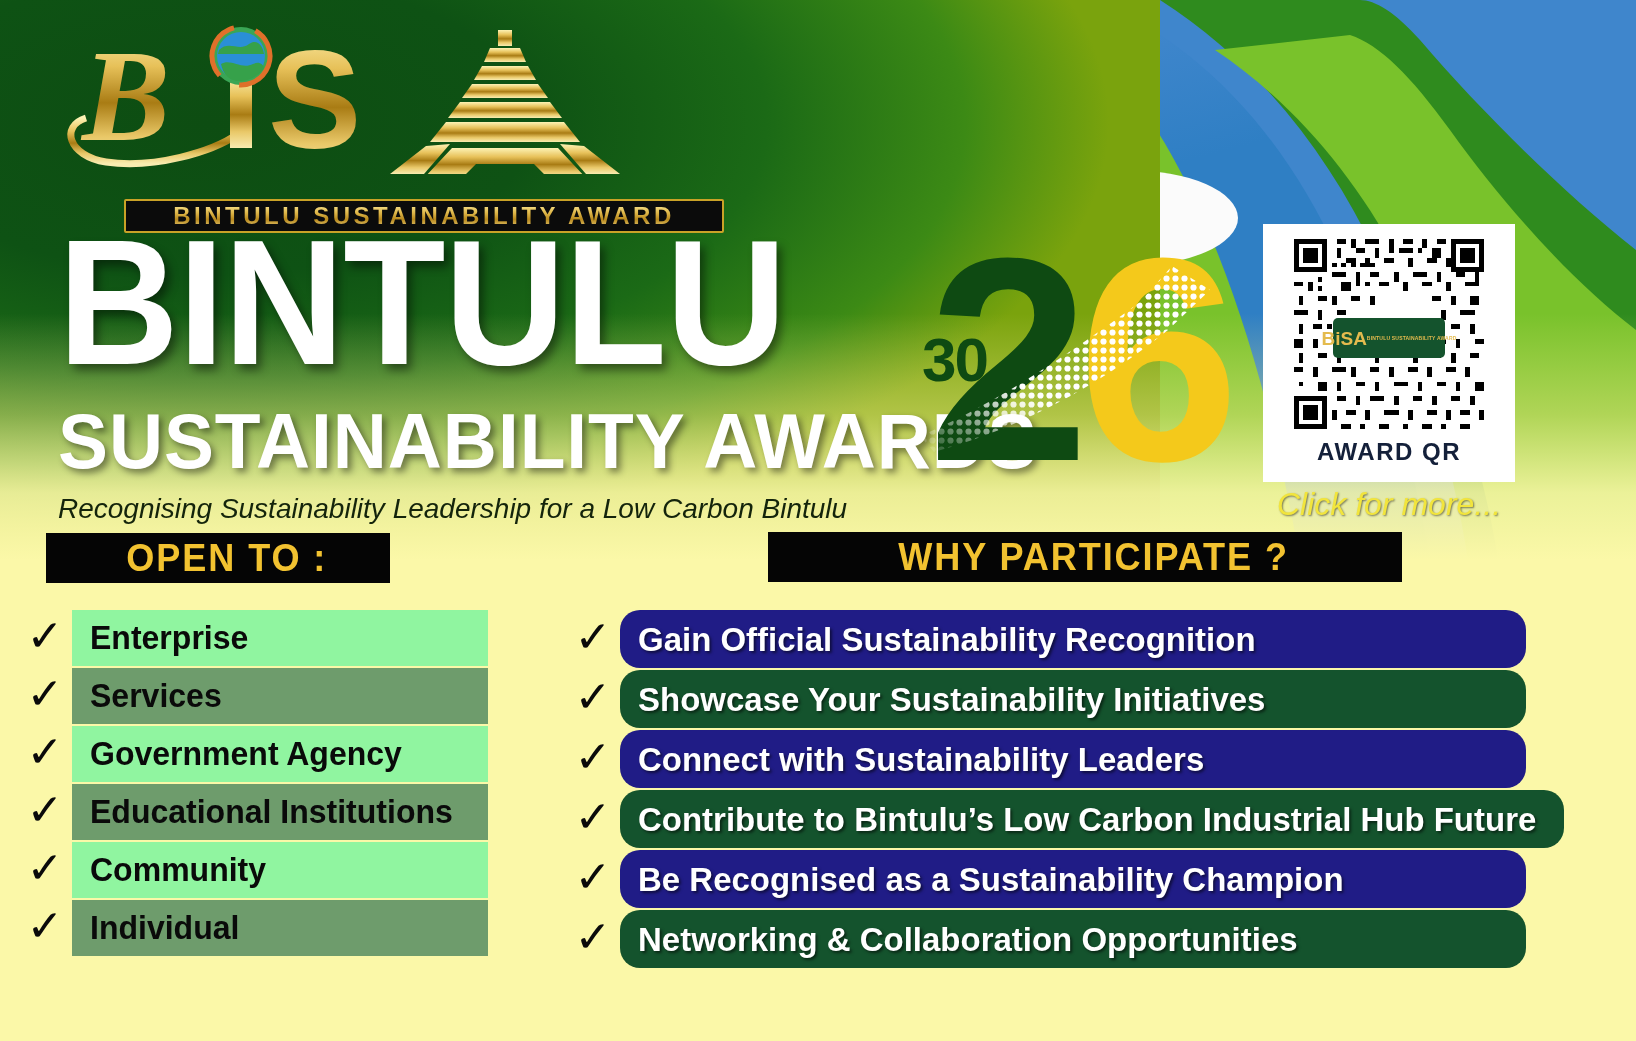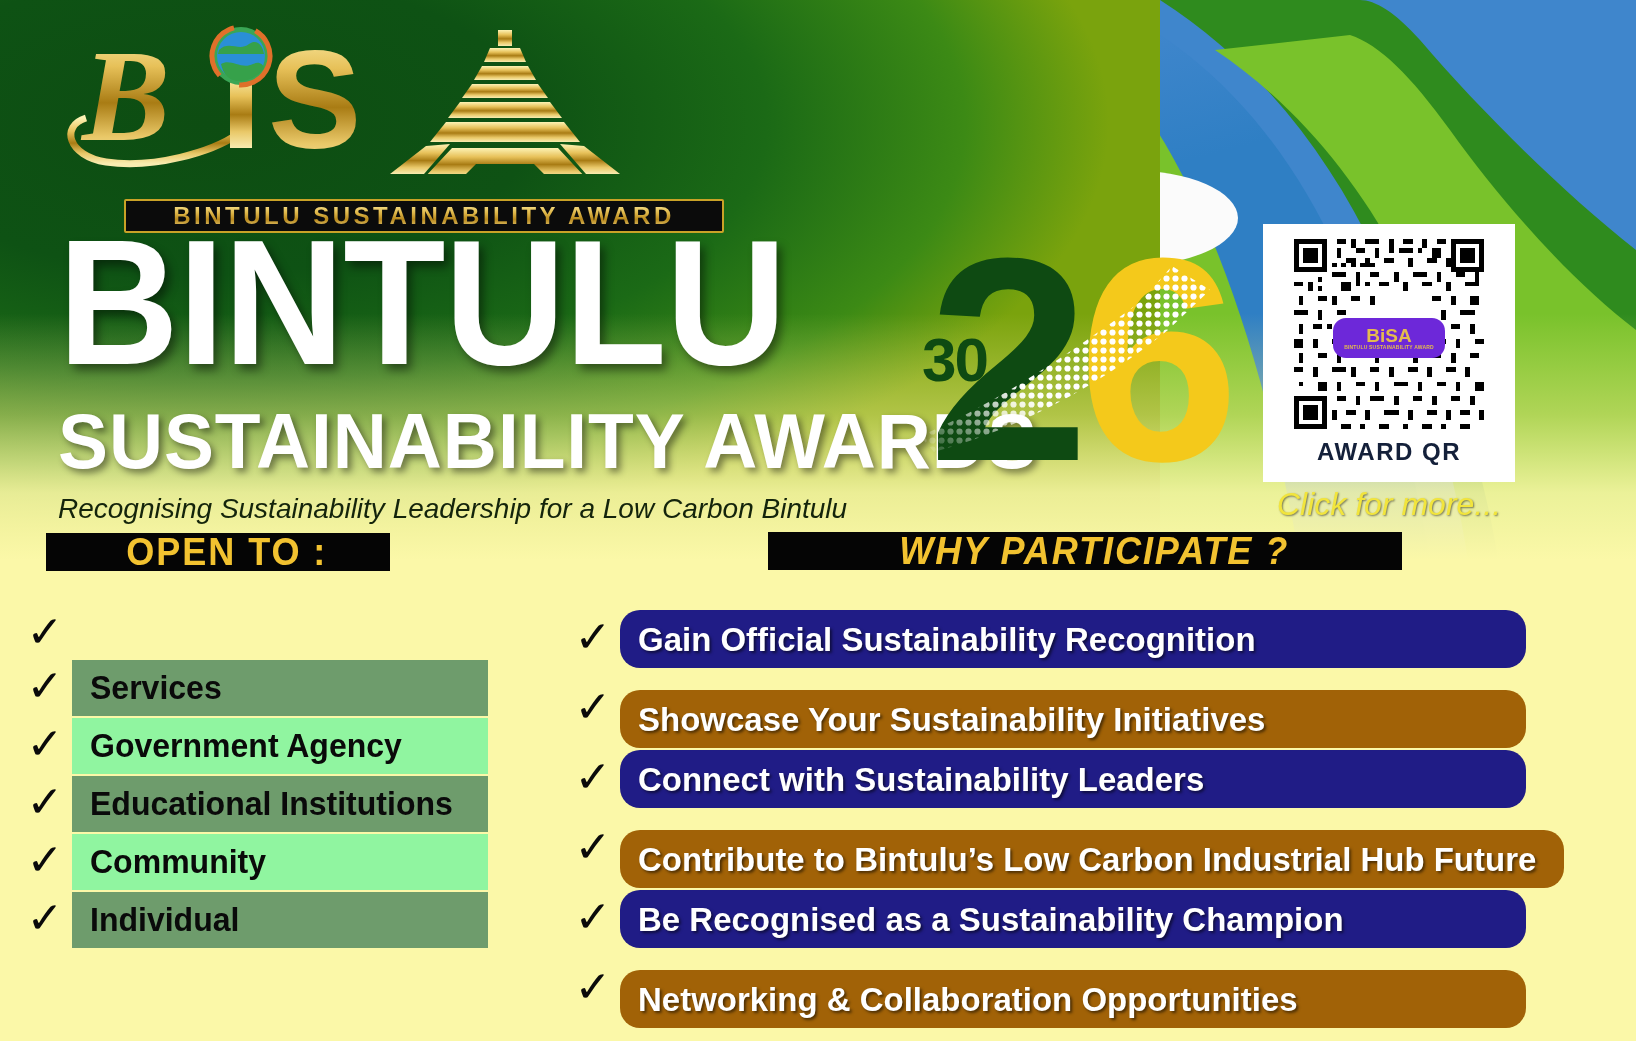--- a/index.html
+++ b/index.html
@@ -127,24 +127,24 @@
   .qr-card {
     position:absolute; left:0; top:0; width:252px; height:258px;
     background:#ffffff;
     display:flex; flex-direction:column; align-items:center;
     padding-top:10px;
   }
   .qr-img { width:216px; height:200px; position:relative; }
   .qr-logo-overlay {
     position:absolute; left:50%; top:52%; transform:translate(-50%,-50%);
     width:112px; height:40px;
-    background:#6d28d9;
+    background:#14532d;
     display:flex; align-items:center; justify-content:center;
-    flex-direction:column;
-    border-radius:13px;
+    flex-direction:row;
+    border-radius:5px;
   }
   .qr-logo-overlay .a {
     font-family:"Liberation Sans", sans-serif;
     font-weight:bold; font-size:19px;
     color:#e4bb4e; line-height:17px; letter-spacing:0px;
   }
   .qr-logo-overlay .b {
     font-family:"Liberation Sans", sans-serif;
     font-weight:bold; font-size:5px;
     color:#e4bb4e; letter-spacing:0.2px; white-space:nowrap;
@@ -158,31 +158,31 @@
     position:absolute; left:0; top:262px; width:252px;
     text-align:center;
     font-family:"Liberation Sans", sans-serif;
     font-style:italic; font-size:32px;
     color:#F2E53C;
     text-shadow:1px 1px 2px rgba(0,0,0,0.5);
   }
 
   
   .sec-bar {
-    position:absolute; height:38px; background:#050505;
+    position:absolute; height:50px; background:#050505;
     display:flex; align-items:center; justify-content:center;padding-left:18px;
   }
   .sec-bar span {
     font-family:"Liberation Sans", sans-serif;
     font-weight:bold; font-size:38px;
     color:#F2C230; letter-spacing:2px;
     transform:scaleX(0.95);
   }
   #bar-open { left:46px; top:533px; width:344px; }
-  #bar-why  { left:768px; top:532px; width:634px;font-style:italic; }
+  #bar-why  { left:768px; top:532px; width:634px; }
 
   
   #list-open { position:absolute; left:18px; top:610px; width:470px; }
   #list-why  { position:absolute; left:566px; top:610px; width:960px; }
 
   .row { display:flex; align-items:stretch; margin-bottom:2px; }
   .tick {
     width:54px; min-width:54px;
     display:flex; align-items:center; justify-content:center;
     font-size:44px; line-height:44px; color:#0a0a0a;
@@ -204,21 +204,21 @@
     transform-origin:left center;
     white-space:nowrap;
   }
   
   .pill.lt { background:#90F5A0; }
   .pill.dk { background:#6E9C6C; }
   .pill.lt span, .pill.dk span { color:#0a0a0a; }
 
   
   .pill.navy   { background:#201C86; }
-  .pill.purple { background:#a16207;margin-top:20px; }
+  .pill.purple { background:#14532d; }
   .pill.navy span, .pill.purple span {
     color:#ffffff;
     text-shadow:2px 2px 3px rgba(0,0,0,0.55);
   }
   #list-why .pill { height:58px;border-radius:20px; }
   #list-why .pill span { font-size:34px; }
   #list-why .tick { color:#0a0a0a; }
 </style>
 </head>
 <body>
@@ -478,20 +478,23 @@
   <div class="sec-bar" id="bar-open">
     <span>OPEN TO :</span>
   </div>
   <div class="sec-bar" id="bar-why">
     <span>WHY PARTICIPATE ?</span>
   </div>
 
   <div id="list-open">
     <div class="row">
       <div class="tick">✓</div>
+      <div class="pill lt">
+          <span>Enterprise</span>
+        </div>
     </div>
     <div class="row">
       <div class="tick">✓</div>
       <div class="pill dk">
           <span>Services</span>
         </div>
     </div>
     <div class="row">
       <div class="tick">✓</div>
       <div class="pill lt">

